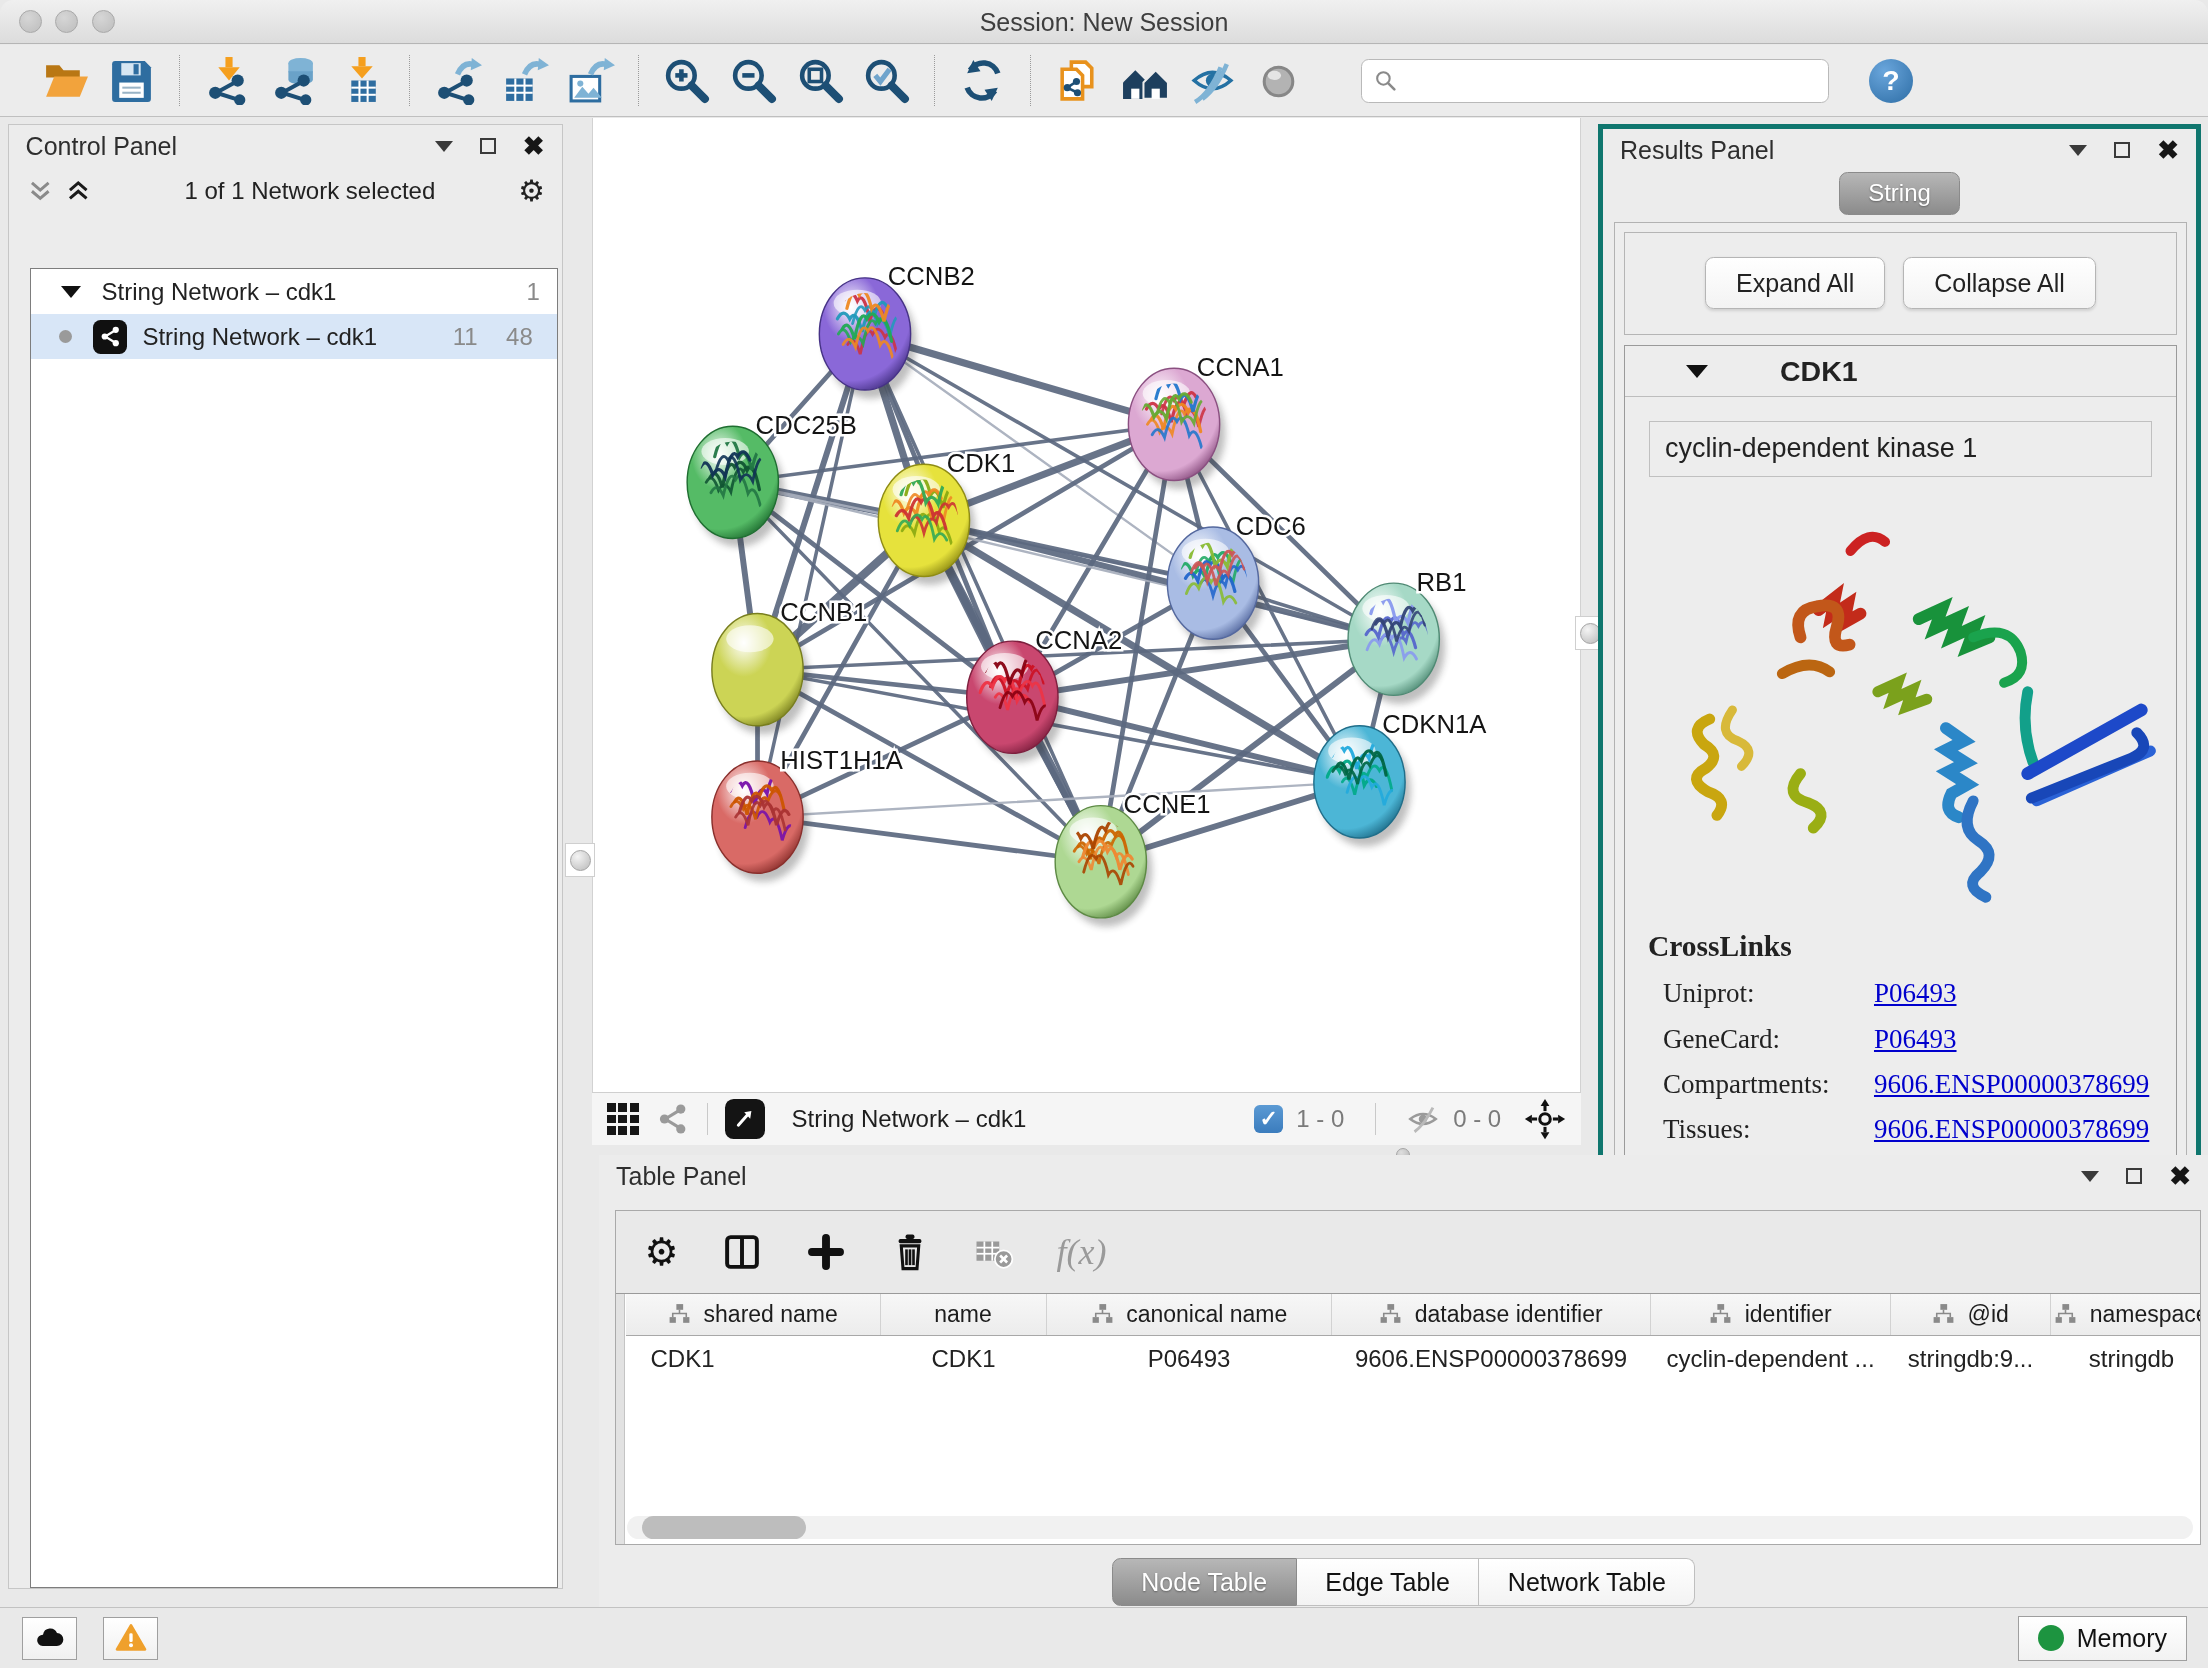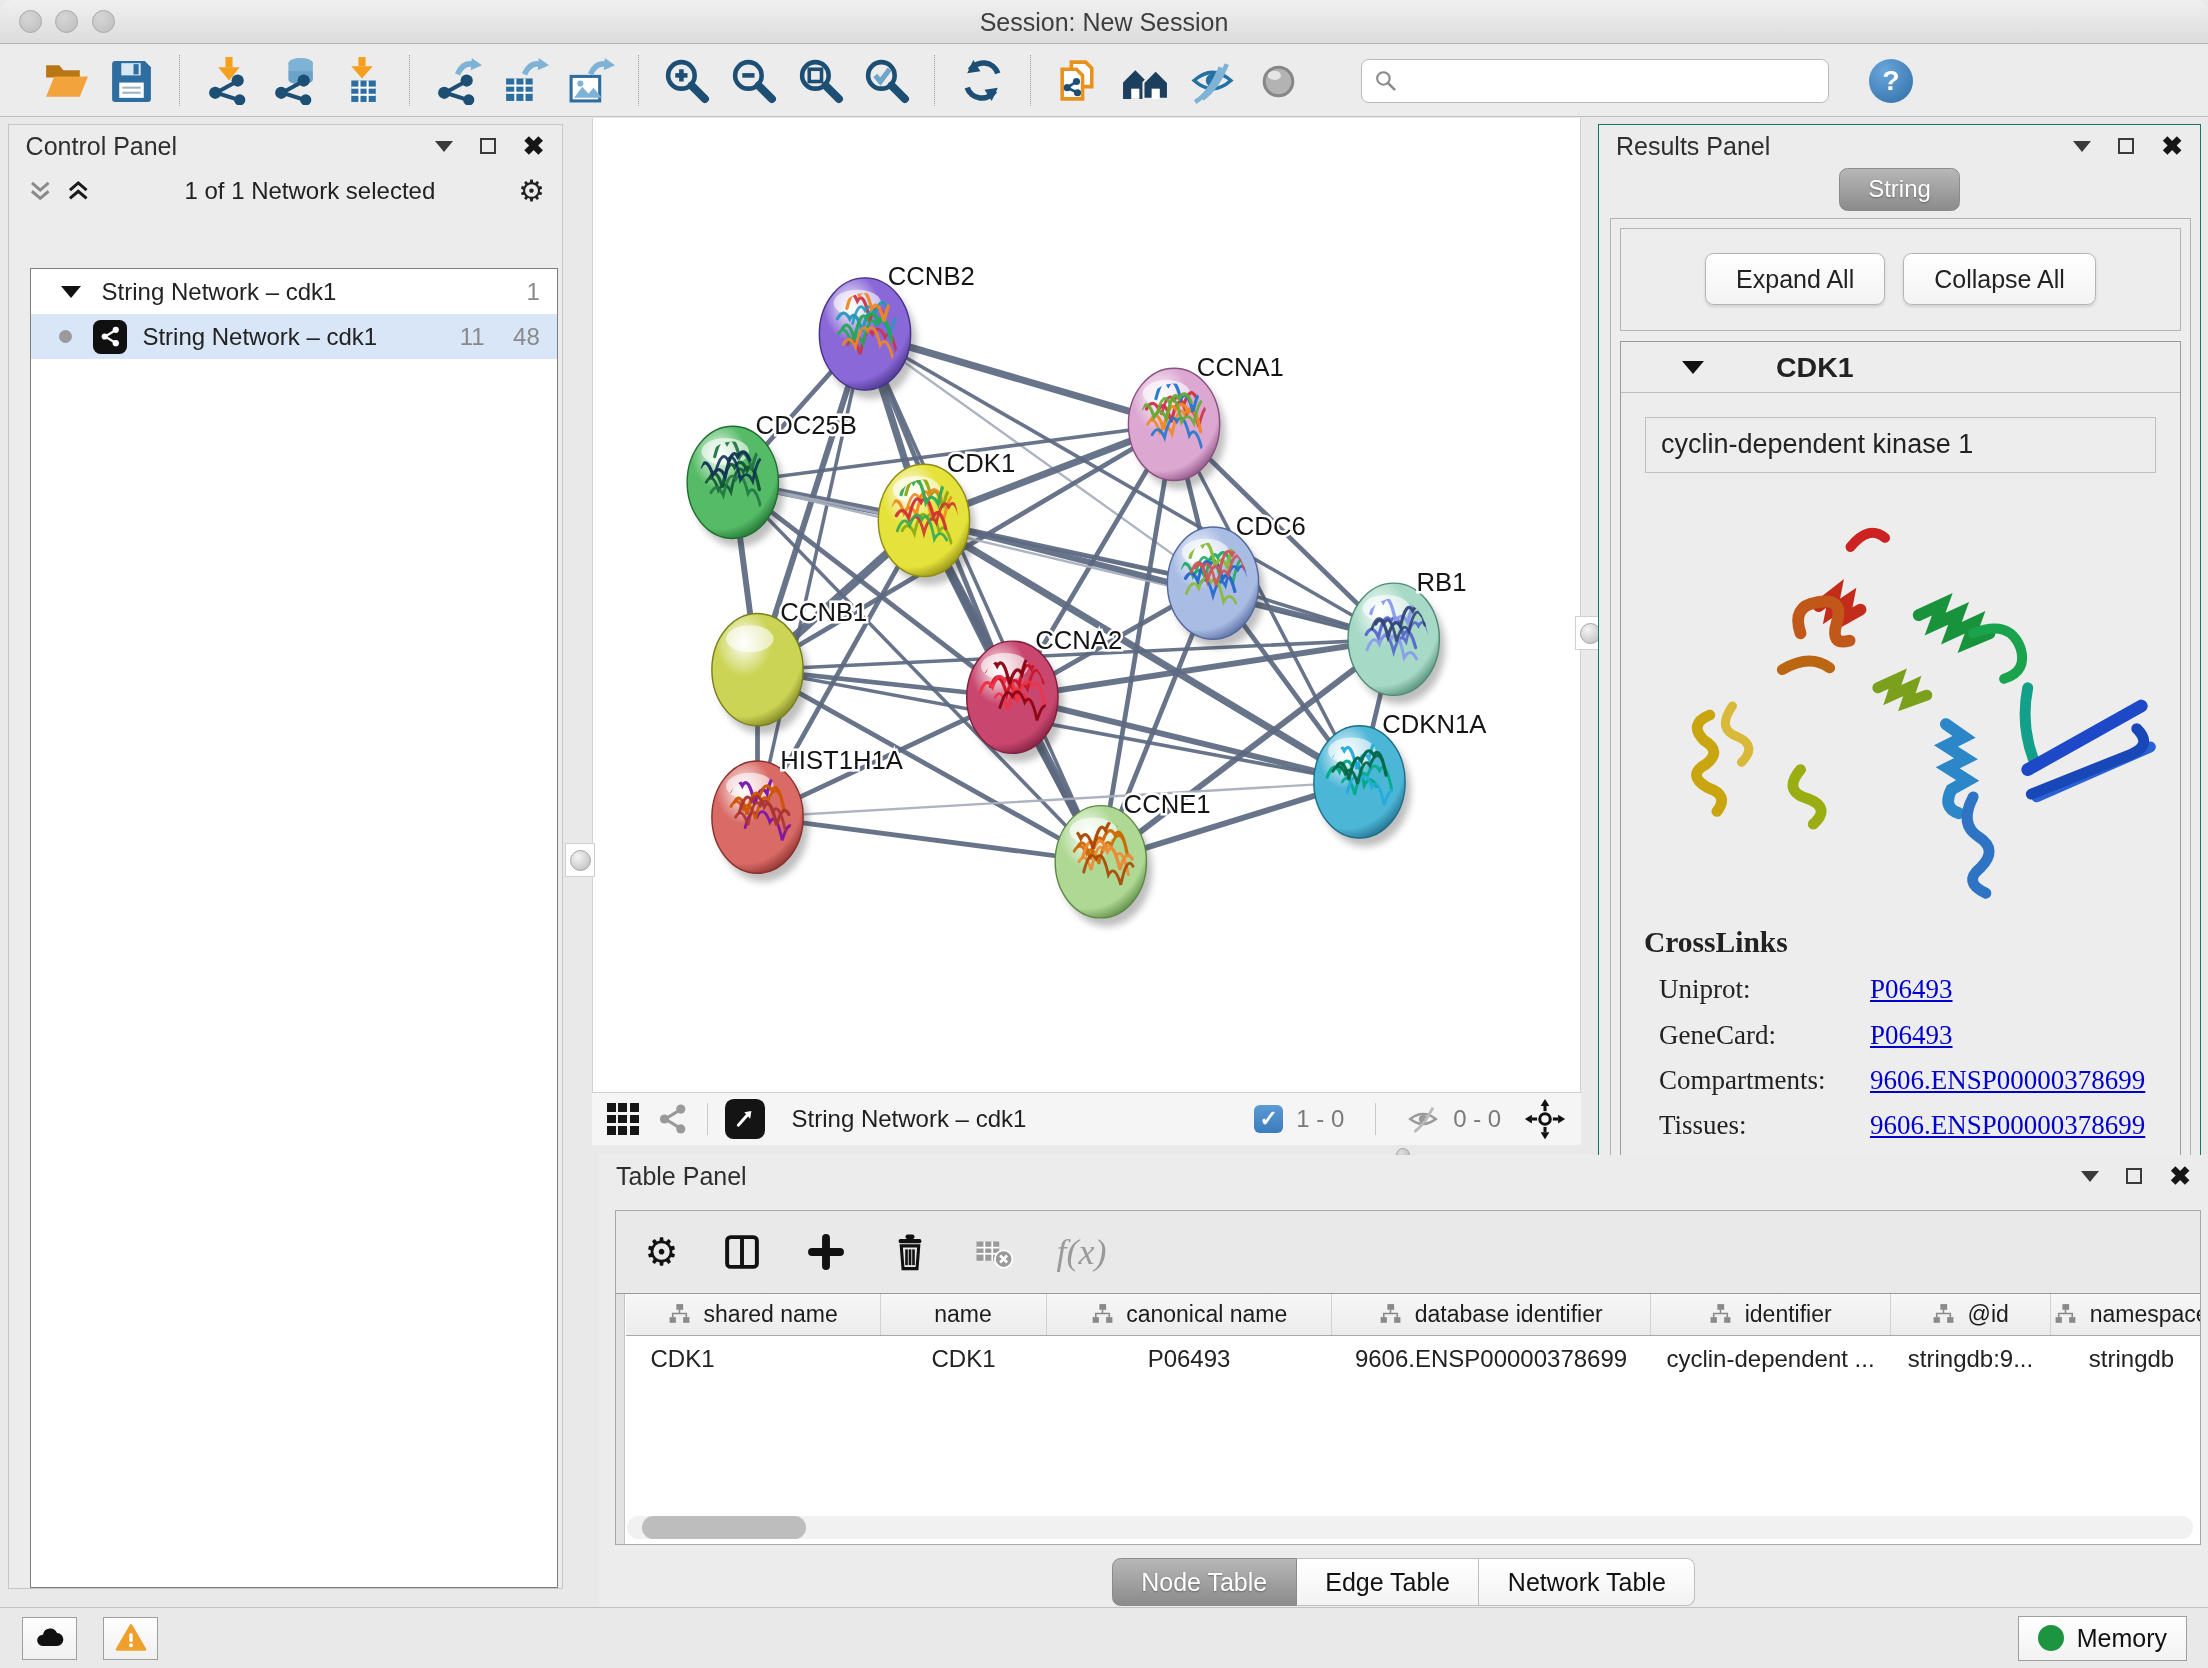--- a/index.html
+++ b/index.html
@@ -45,21 +45,21 @@
   .chev{width:28.5px;height:28.5px;margin-right:9.5px;}
   .tree-box{position:absolute;left:21px;right:3.8px;top:143px;bottom:0;background:#fff;border:1.9px solid #7d7d7d;}
   .tree-row{height:45px;display:flex;align-items:center;font-size:24px;}
   .tree-row.root{padding-left:30px;}
   .root-tri{width:0;height:0;border-left:10.5px solid transparent;border-right:10.5px solid transparent;border-top:12.4px solid #111;margin-right:21px;}
   .count{margin-left:auto;color:#8a8a8a;padding-right:17px;}
   .tree-row.child{background:#d8e6f7;}
   .bullet{width:13.3px;height:13.3px;border-radius:50%;background:#9a9a9a;margin:0 21px 0 28.5px;flex:none;}
   .share-badge{width:34px;height:34px;background:#101010;border-radius:7.6px;display:flex;align-items:center;justify-content:center;margin-right:15px;flex:none;}
   .share-badge svg{width:23px;height:23px;}
-  .child-nums{margin-left:auto;color:#8a8a8a;display:flex;gap:28.5px;padding-right:17px;}
+  .child-nums{margin-left:auto;color:#8a8a8a;display:flex;gap:28.5px;padding-right:24px;}
   
   .net-canvas{position:absolute;left:592px;top:118px;width:989px;height:974px;background:#fff;border-left:1px solid #d2d2d2;border-right:1px solid #d2d2d2;}
   .net-status{position:absolute;left:592px;top:1092px;width:989px;height:53px;background:#f5f5f5;border-top:1px solid #cfcfcf;
     display:flex;align-items:center;padding:0 15px;}
   .grid9{display:grid;grid-template-columns:repeat(3,8.6px);grid-gap:2.9px;margin-right:17px;}
   .grid9 span{width:8.6px;height:8.6px;background:#161616;}
   .vsep{width:1px;height:32px;background:#c9c9c9;margin:0 17px;flex:none;}
   .bev{width:40px;height:40px;background:#141414;border-radius:8.6px;display:flex;align-items:center;justify-content:center;}
   .net-title{font-size:24px;margin-left:27px;color:#1e1e1e;}
   .ns-right{margin-left:auto;display:flex;align-items:center;gap:13.3px;}
@@ -68,21 +68,21 @@
   .cbox::before{content:"\2713";}
   .cnt{font-size:24px;color:#7a7a7a;}
   .drag-dot{position:absolute;left:1396px;top:1148px;width:14.3px;height:14.3px;border-radius:50%;
     background:radial-gradient(circle at 35% 30%,#dedede,#b5b5b5);border:1px solid #a5a5a5;}
   .handle{position:absolute;width:30px;height:34px;background:#fff;border:1px solid #cfcfcf;display:flex;align-items:center;justify-content:center;}
   .handle::after{content:"";width:19px;height:19px;border-radius:50%;background:radial-gradient(circle at 35% 30%,#f4f4f4,#b9b9b9);border:1px solid #a3a3a3;}
   .handle.lh{left:565px;top:843px;} .handle.rh{left:1575px;top:616px;}
   
   .nlabel{font-size:27px;fill:#141414;paint-order:stroke;stroke:#ffffff;stroke-width:5px;font-family:"Liberation Sans",sans-serif;}
   
-  .results-panel{position:absolute;left:1598px;top:124px;width:603px;height:1096px;background:#ececec;border:1px solid #0f766e;}
+  .results-panel{position:absolute;left:1598px;top:124px;width:603px;height:1096px;background:#ececec;border:5px solid #0f766e;}
   .res-tab-row{display:flex;justify-content:center;margin-top:1.9px;height:42px;align-items:flex-end;}
   .res-tab{font-size:24px;padding:6.7px 28.5px;background:linear-gradient(#b7b7b7,#8b8b8b);color:#fff;border:1px solid #8b8b8b;border-radius:8.6px;
     text-shadow:0 1px 1.9px rgba(0,0,0,.35);}
   .res-inner{position:absolute;left:11.4px;right:9.5px;top:93px;bottom:9.5px;border:1px solid #b2b2b2;background:#ededed;
     display:flex;flex-direction:column;}
   .btns-box{margin:8.6px;border:1px solid #b5b5b5;height:103px;flex:none;display:flex;align-items:center;justify-content:center;gap:18px;}
   .res-btn{background:linear-gradient(#ffffff,#f3f3f3);border:1px solid #b5b5b5;border-radius:8.6px;font-size:25px;padding:10.5px 30px;
     box-shadow:0 1.9px 2.9px rgba(0,0,0,.12);}
   .entry{margin:1.9px 8.6px 8.6px;border:1px solid #9a9a9a;flex:1;display:flex;flex-direction:column;overflow:hidden;}
   .entry-head{height:51px;flex:none;display:flex;align-items:center;border-bottom:1px solid #bdbdbd;padding-left:61px;gap:72px;}

